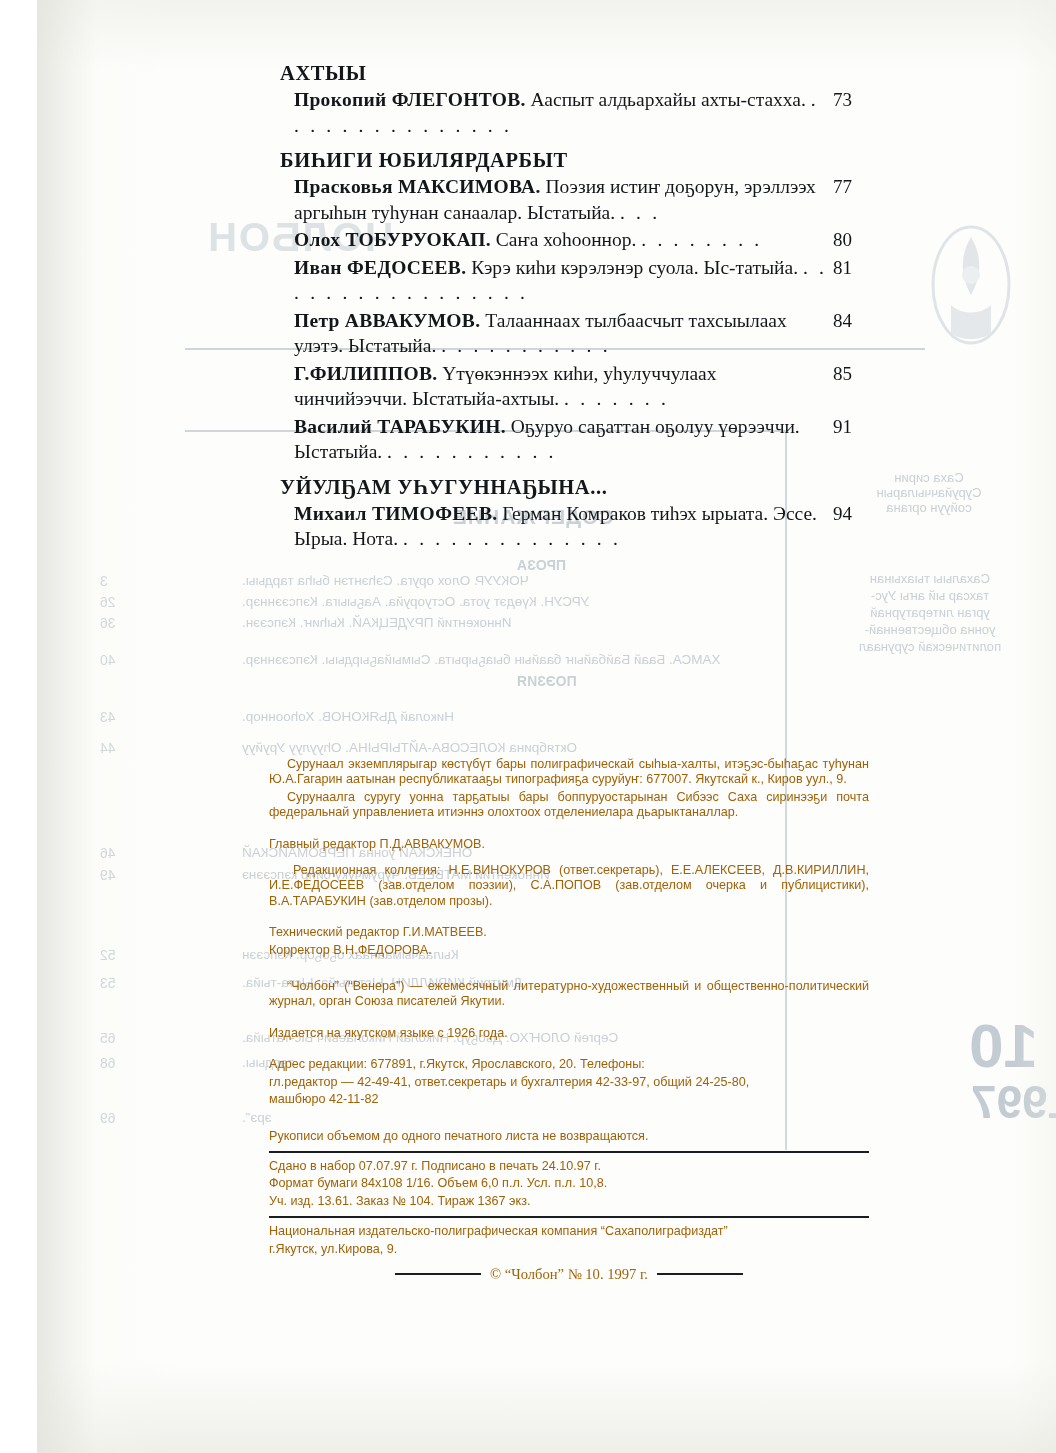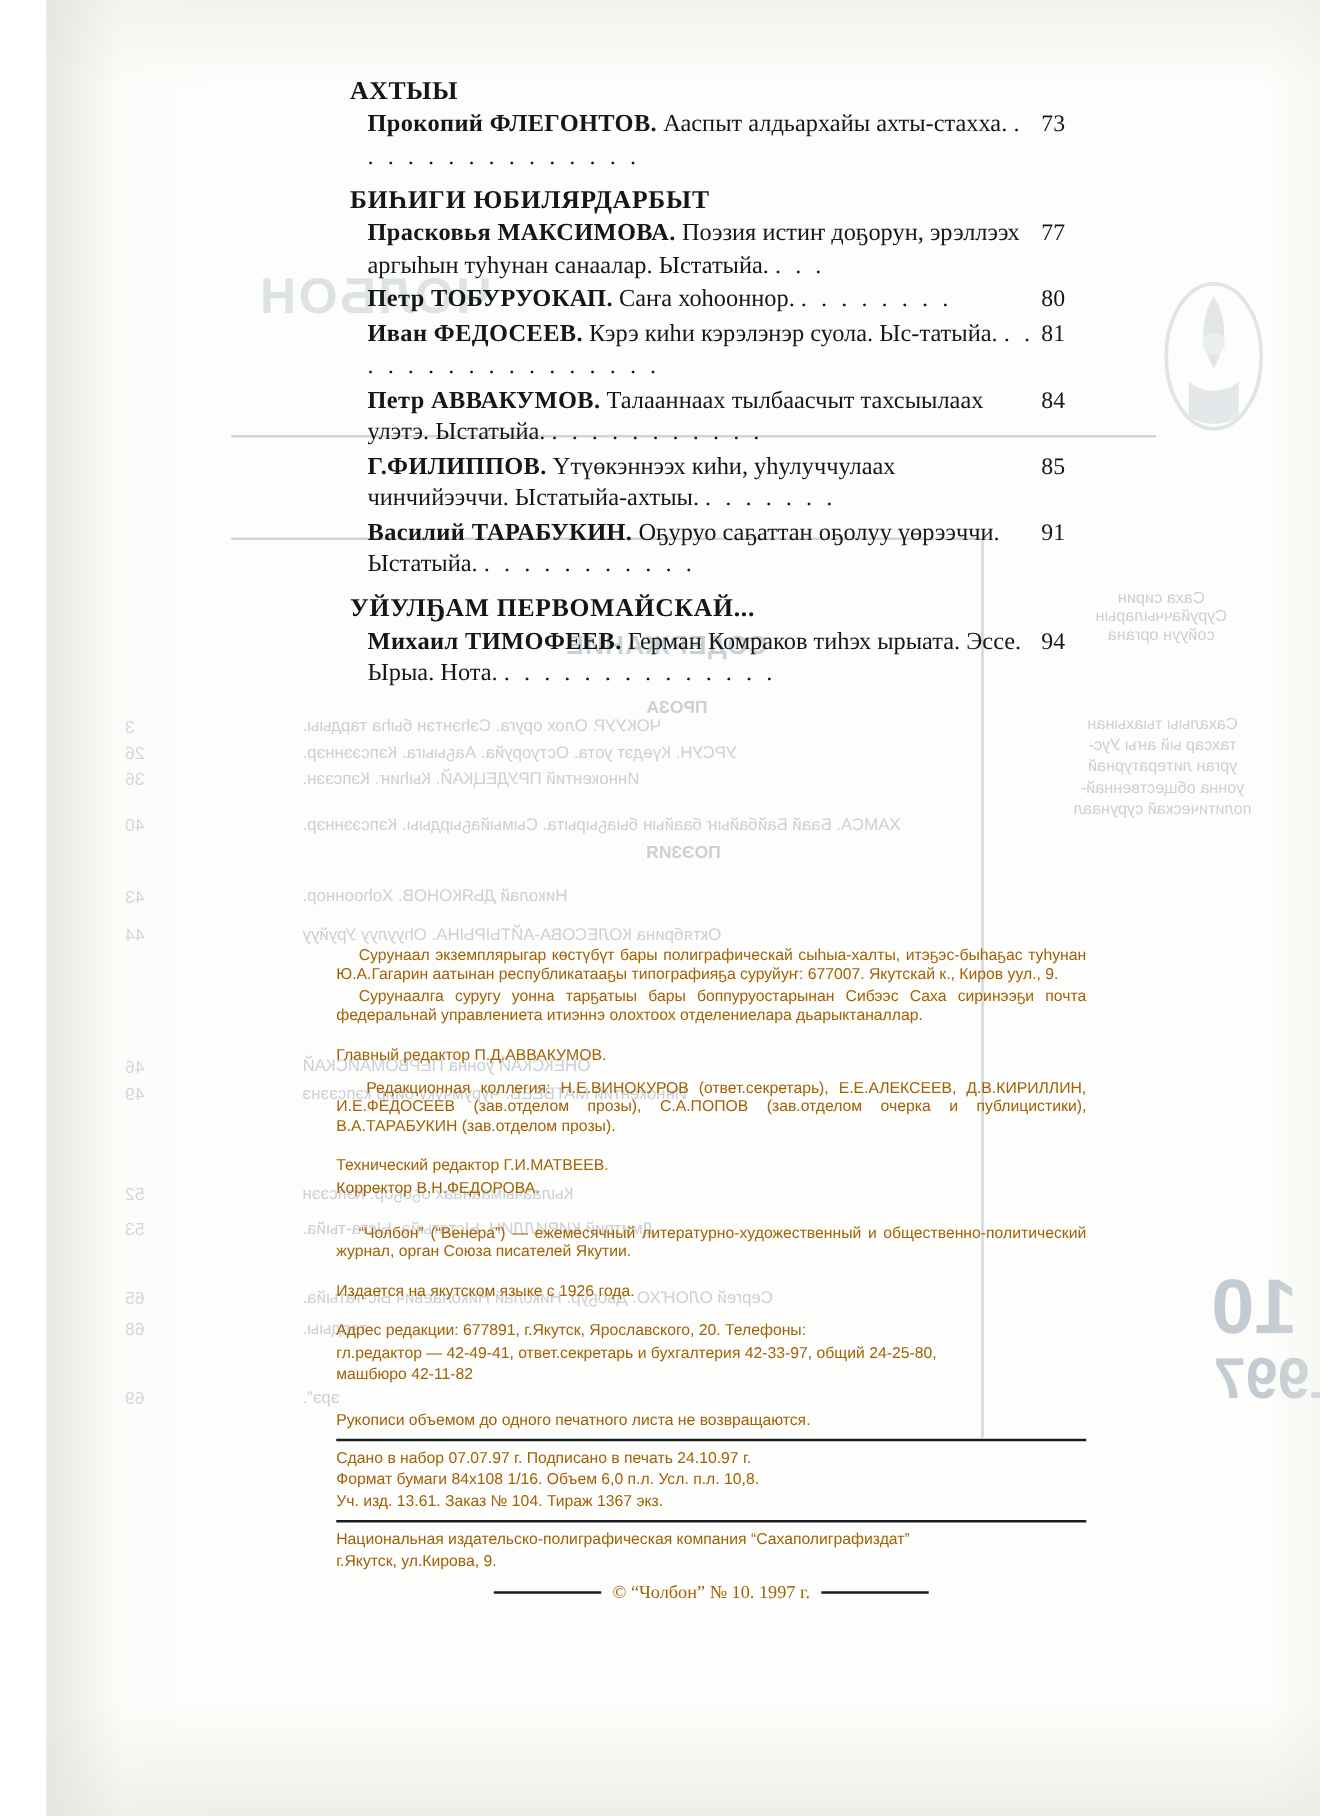--- a/index.html
+++ b/index.html
@@ -265,21 +265,21 @@
     <div class="toc-section">БИҺИГИ ЮБИЛЯРДАРБЫТ</div>
 
     <div class="toc-entry">
       <span class="pg">77</span>
       <span class="nm">Прасковья МАКСИМОВА.</span>
       <span class="txt">Поэзия истиҥ доҕорун, эрэллээх аргыһын туһунан санаалар. Ыстатыйа.</span>
       <span class="dots">. . .</span>
     </div>
     <div class="toc-entry">
       <span class="pg">80</span>
-      <span class="nm">Петр ТОБУРУОКАП.</span>
+      <span class="nm">Олох ТОБУРУОКАП.</span>
       <span class="txt">Саҥа хоһооннор.</span>
       <span class="dots">. . . . . . . .</span>
     </div>
     <div class="toc-entry">
       <span class="pg">81</span>
       <span class="nm">Иван ФЕДОСЕЕВ.</span>
       <span class="txt">Кэрэ киһи кэрэлэнэр суола. Ыс-татыйа.</span>
       <span class="dots">. . . . . . . . . . . . . . . . .</span>
     </div>
     <div class="toc-entry">
@@ -294,21 +294,21 @@
       <span class="txt">Үтүөкэннээх киһи, уһулуччулаах чинчийээччи. Ыстатыйа-ахтыы.</span>
       <span class="dots">. . . . . . .</span>
     </div>
     <div class="toc-entry">
       <span class="pg">91</span>
       <span class="nm">Василий ТАРАБУКИН.</span>
       <span class="txt">Оҕуруо саҕаттан оҕолуу үөрээччи. Ыстатыйа.</span>
       <span class="dots">. . . . . . . . . . .</span>
     </div>
 
-    <div class="toc-section">УЙУЛҔАМ ПЕРВОМАЙСКАЙ...</div>
+    <div class="toc-section">УЙУЛҔАМ УҺУГУННАҔЫНА...</div>
     <div class="toc-entry">
       <span class="pg">94</span>
       <span class="nm">Михаил ТИМОФЕЕВ.</span>
       <span class="txt">Герман Комраков тиһэх ырыата. Эссе. Ырыа. Нота.</span>
       <span class="dots">. . . . . . . . . . . . . .</span>
     </div>
   </div>
 
   <div class="imprint">
 
@@ -322,21 +322,21 @@
       <span class="b">П.Д.АВВАКУМОВ.</span>
     </p>
 
     <div class="gap-s"></div>
 
     <p class="board">
       <span class="b" style="padding-left:24px;">Редакционная коллегия:</span>
       <span class="b">Н.Е.ВИНОКУРОВ</span>
       <span>(ответ.секретарь),</span>
       <span class="b">Е.Е.АЛЕКСЕЕВ, Д.В.КИРИЛЛИН, И.Е.ФЕДОСЕЕВ</span>
-      <span>(зав.отделом прозы),</span>
+      <span>(зав.отделом поэзии),</span>
       <span class="b">С.А.ПОПОВ</span>
       <span>(зав.отделом очерка и публицистики),</span>
       <span class="b">В.А.ТАРАБУКИН</span>
       <span>(зав.отделом прозы).</span>
     </p>
 
     <div class="gap-m"></div>
 
     <p class="tech">
       <span>Технический редактор</span>

